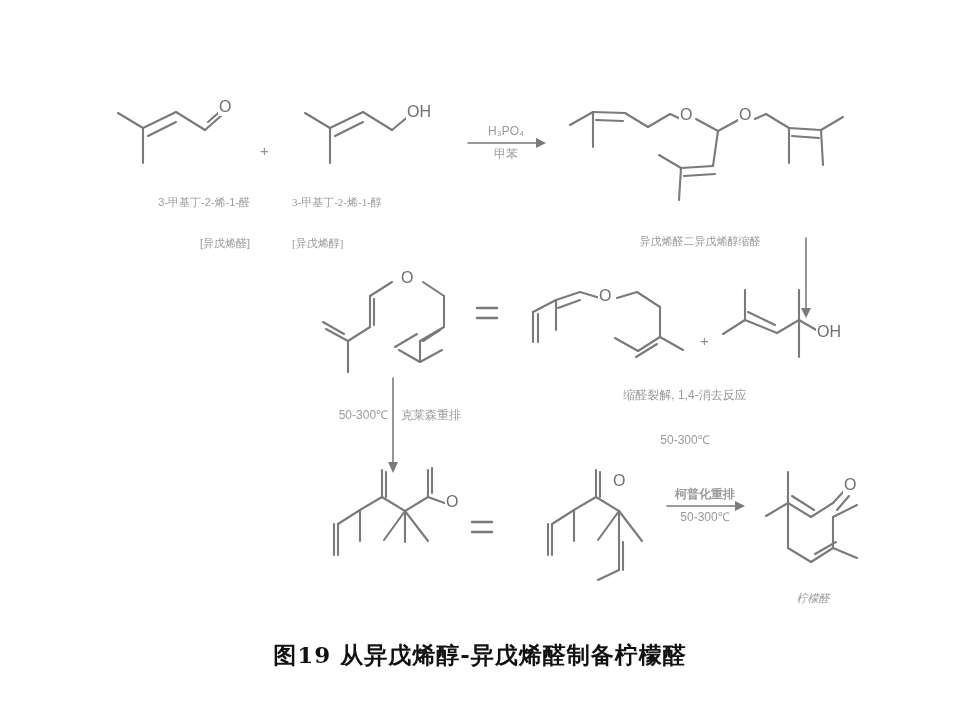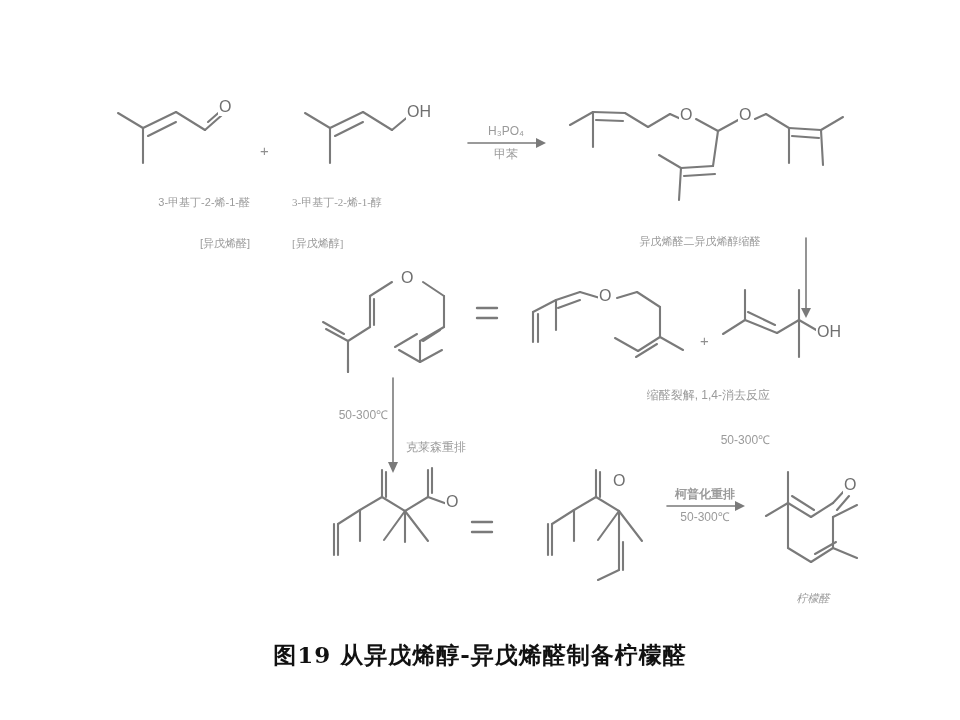--- a/index.html
+++ b/index.html
@@ -286,28 +286,28 @@
   <div>3-甲基丁-2-烯-1-醇</div>
   <div>[异戊烯醇]</div>
 </div>
 
 <div class="label cond-label" style="left:468px; top:124px; width:76px;">H₃PO₄</div>
 
 <div class="label cond-label" style="left:468px; top:147px; width:76px;">甲苯</div>
 
 <div class="label cmpd-label" style="left:600px; top:211px; width:200px;margin-top:24px;">异戊烯醛二异戊烯醇缩醛</div>
 
-<div class="label cond-label" style="left:600px; top:358px; width:170px; text-align:right;">
+<div class="label cond-label" style="left:600px; top:358px; width:170px; text-align:center;">
   <div>缩醛裂解, 1,4-消去反应</div>
   <div>50-300℃</div>
 </div>
 
 <div class="label cond-label" style="left:332px; top:408px; width:56px; text-align:right;">50-300℃</div>
 
-<div class="label cond-label" style="left:401px; top:408px; width:70px; text-align:center;margin-top:32px;">克莱森重排</div>
+<div class="label cond-label" style="left:401px; top:408px; width:70px; text-align:left;">克莱森重排</div>
 
 <div class="label cond-label" style="left:665px; top:487px; width:80px;font-weight:bold;">柯普化重排</div>
 
 <div class="label cond-label" style="left:665px; top:510px; width:80px;">50-300℃</div>
 
 <div class="label cmpd-label" style="left:768px; top:592px; width:90px;font-style:italic;">柠檬醛</div>
 
 <div class="title">图19 从异戊烯醇-异戊烯醛制备柠檬醛</div>
 
 </body></html>

